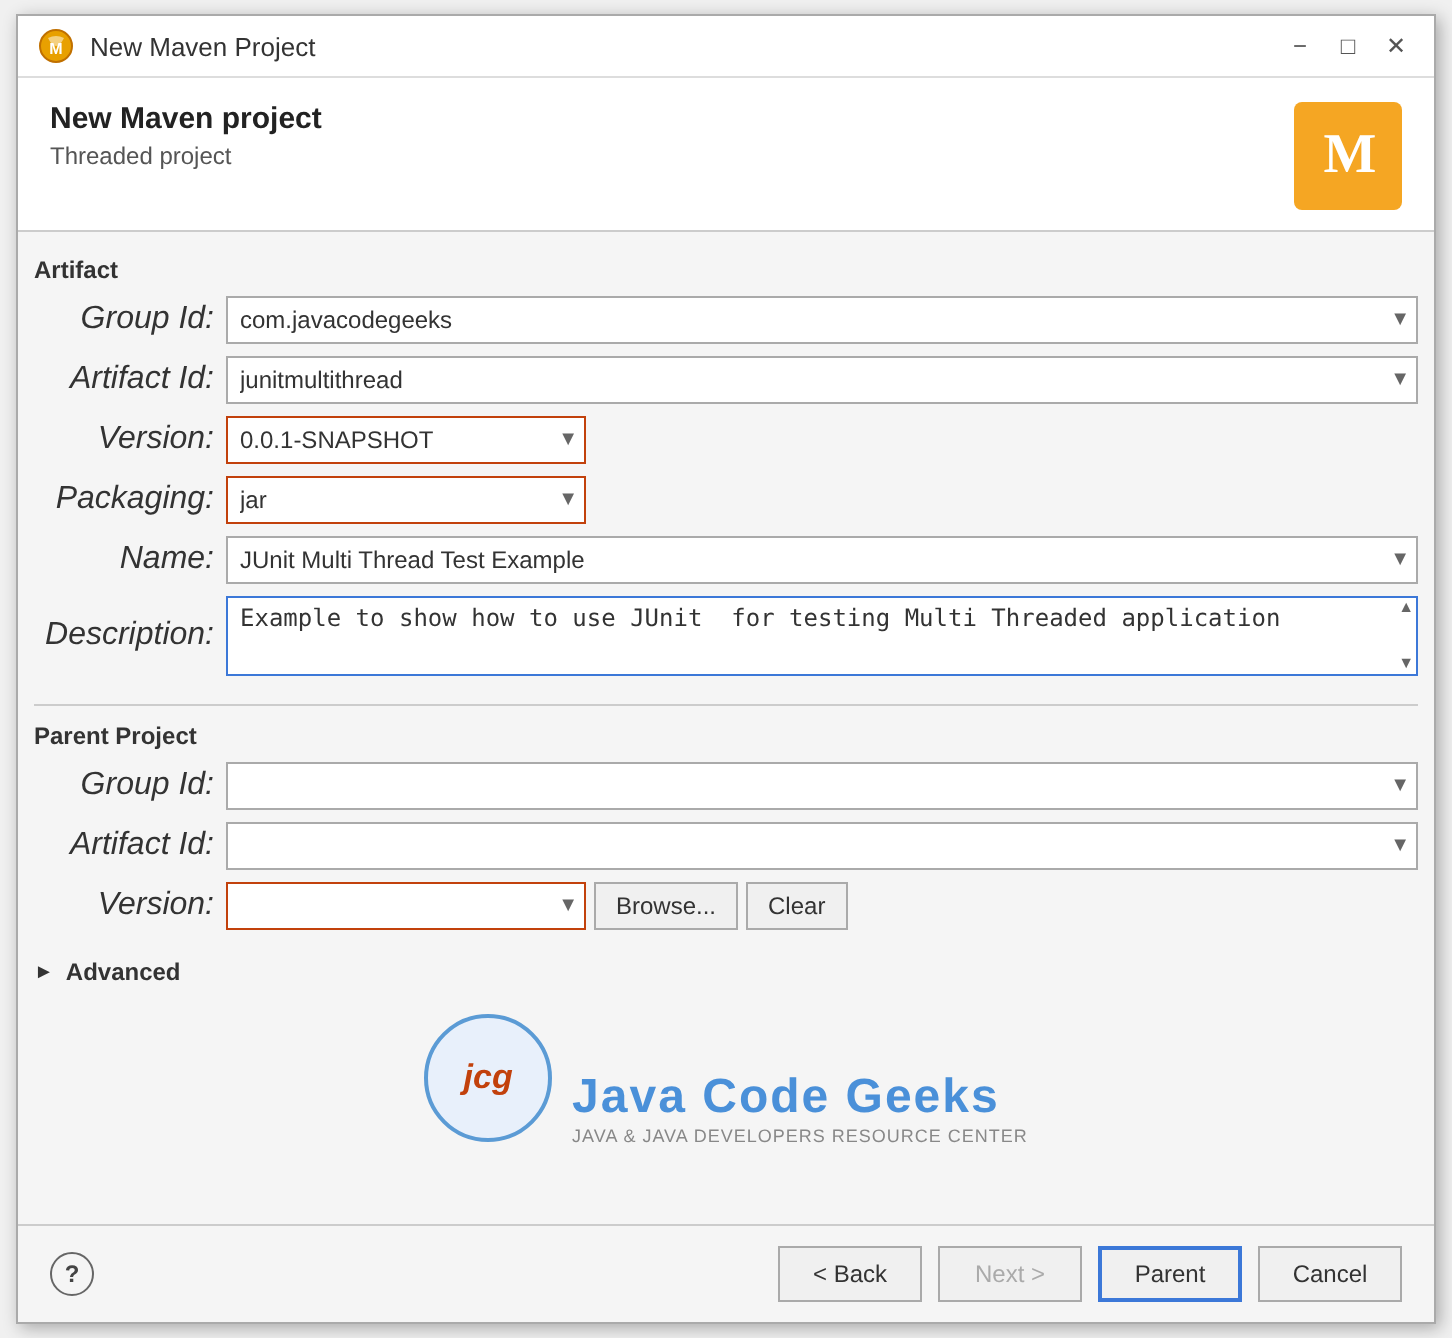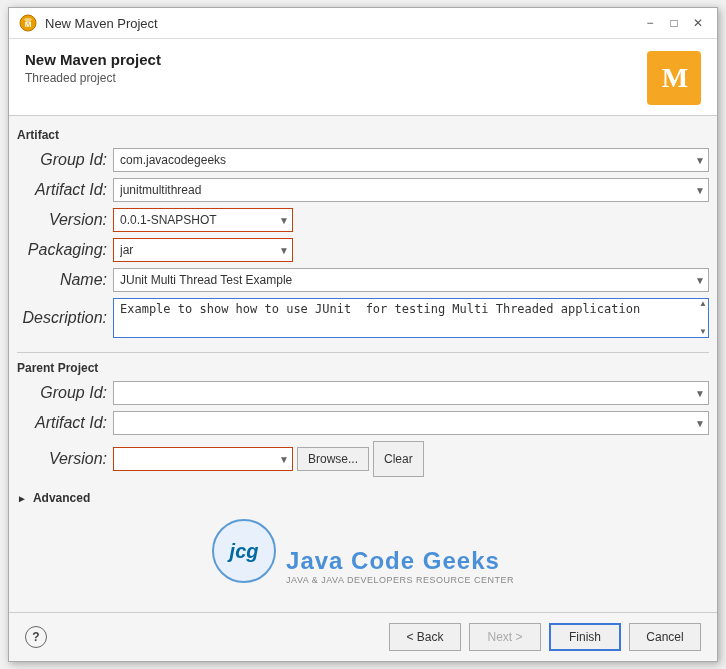--- a/index.html
+++ b/index.html
@@ -310,21 +310,21 @@
       height: 24px;
       padding: 0 10px;
       border: 1px solid #aaa;
       background: #f0f0f0;
       font-size: 12px;
       color: #333;
       cursor: pointer;
       white-space: nowrap;
     }
     .clear-btn {
-      height: 36px;
+      height: 24px;
       padding: 0 10px;
       border: 1px solid #aaa;
       background: #f0f0f0;
       font-size: 12px;
       color: #333;
       cursor: pointer;
     }
   </style>
 </head>
 <body>
@@ -470,34 +470,34 @@
     </div>
 
     <div class="advanced-row">
       <span class="advanced-arrow">►</span>
       <span class="advanced-label">Advanced</span>
     </div>
 
     <div class="logo-area">
       <div class="jcg-logo">
         <div class="jcg-circle">
-          <span style="font-style:italic;font-size:20px;color:#0369a1;">jcg</span>
+          <span style="font-style:italic;font-size:17px;color:#c2410c;">jcg</span>
         </div>
         <div class="jcg-text-block">
           <span class="jcg-main-text">Java Code Geeks</span>
           <span class="jcg-sub-text">Java &amp; Java Developers Resource Center</span>
         </div>
       </div>
     </div>
 
   </div>
 
   <div class="footer">
     <div class="footer-help">
       <span>?</span>
     </div>
     <div class="footer-spacer"></div>
     <button class="btn">&lt; Back</button>
     <button class="btn btn-disabled" disabled="">Next &gt;</button>
-    <button class="btn btn-primary">Finish</button>
+    <button class="btn btn-primary">Parent</button>
     <button class="btn">Cancel</button>
   </div>
 </div>
 
 </body></html>

